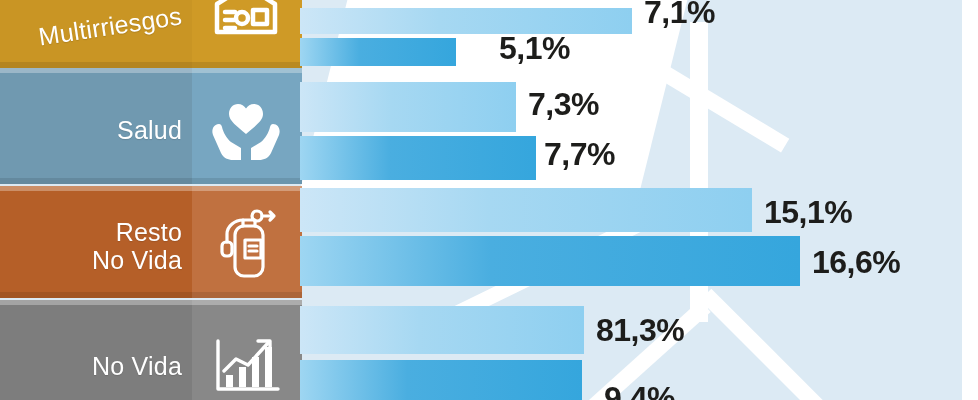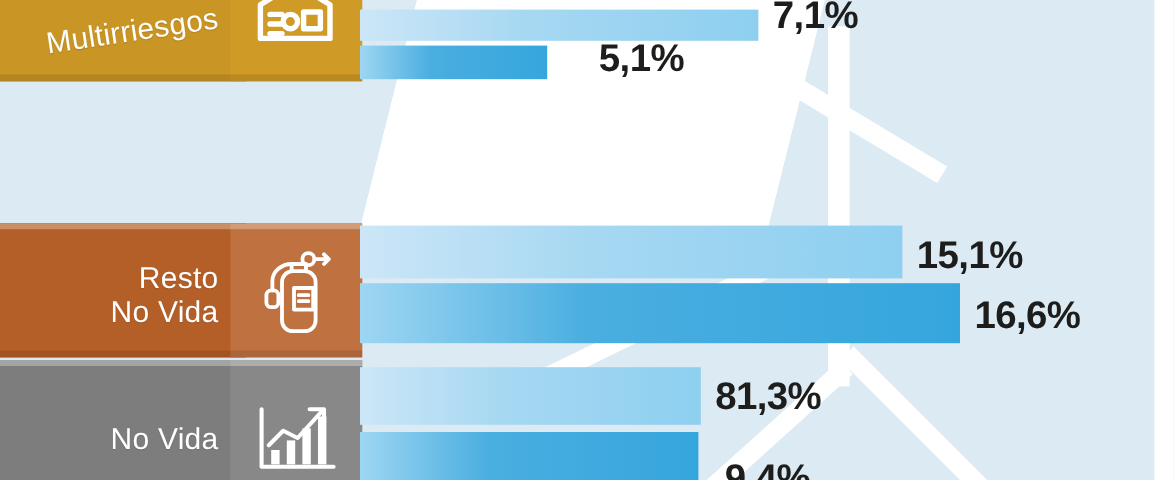--- a/index.html
+++ b/index.html
@@ -205,20 +205,48 @@
       </div>
     </div>
     <div class="bar-area" style="top:0;height:104px;">
       <div class="bar light" style="top:44px;height:26px;width:332px;"></div>
       <div class="bar dark" style="top:74px;height:28px;width:156px;"></div>
       <div class="bar-value" style="top:30px;left:344px;">7,1%</div>
       <div class="bar-value" style="top:66px;left:168px;margin-left:31px;">5,1%</div>
     </div>
   </div>
 
+  <div class="row" style="top:68px;height:116px;">
+    <div class="slab" style="top:0;height:116px;">
+      <div class="slab-face" style="background:#7eaec9;"></div>
+      <div class="slab-skew" style="background:#7099b0;transform:skewY(5.5deg) translateY(-10px);"></div>
+      <div class="slab-icon-panel" style="background:#77a6c1;"></div>
+      <div class="slab-top-highlight"></div>
+      <div class="slab-bottom-shade"></div>
+      <div class="slab-label" style="top:62px;">
+        <div>Salud</div>
+      </div>
+      <div class="slab-icon" style="top:62px;">
+        <svg width="78" height="64" viewBox="0 0 78 64" fill="#ffffff">
+          <path d="M39 36 C30 28 22 23 22 16 C22 10 26 6 31 6 C34.5 6 37.3 8 39 10.6
+                   C40.7 8 43.5 6 47 6 C52 6 56 10 56 16 C56 23 48 28 39 36 Z"></path>
+          <path d="M12 26 C7 26 4 31 6 37 L14 55 C16.5 60 21 62 26 62 L34 62 L34 50
+                   L24 44 C20 41 16 34 15 29 C14.5 27 13.5 26 12 26 Z"></path>
+          <path d="M66 26 C71 26 74 31 72 37 L64 55 C61.5 60 57 62 52 62 L44 62 L44 50
+                   L54 44 C58 41 62 34 63 29 C63.5 27 64.5 26 66 26 Z"></path>
+        </svg>
+      </div>
+    </div>
+    <div class="bar-area" style="top:0;height:116px;">
+      <div class="bar light" style="top:14px;height:50px;width:216px;"></div>
+      <div class="bar dark" style="top:68px;height:44px;width:236px;"></div>
+      <div class="bar-value" style="top:18px;left:228px;">7,3%</div>
+      <div class="bar-value" style="top:68px;left:244px;">7,7%</div>
+    </div>
+  </div>
 
   <div class="row" style="top:186px;height:112px;">
     <div class="slab" style="top:0;height:112px;">
       <div class="slab-face" style="background:#c96a2d;"></div>
       <div class="slab-skew" style="background:#b55f28;transform:skewY(5deg) translateY(-9px);"></div>
       <div class="slab-icon-panel" style="background:#c07140;"></div>
       <div class="slab-top-highlight"></div>
       <div class="slab-bottom-shade"></div>
       <div class="slab-label" style="top:60px;">
         <div>Resto</div>

